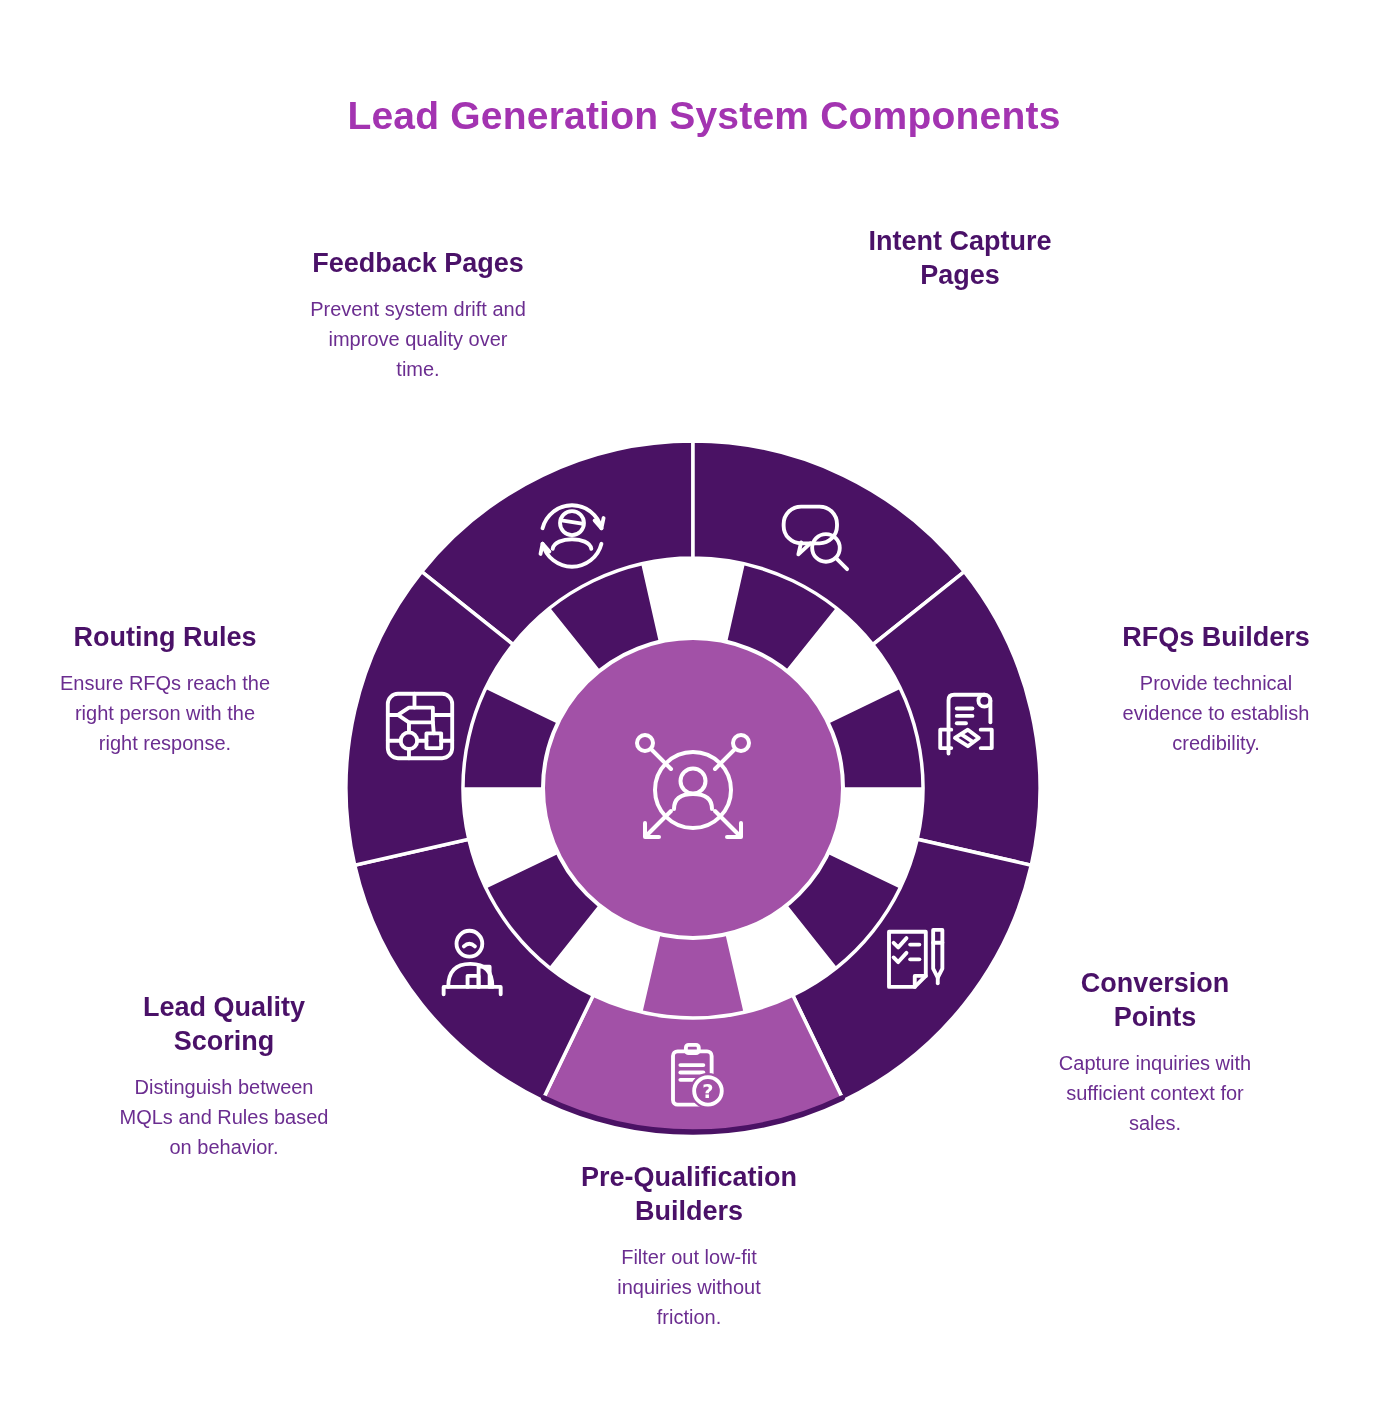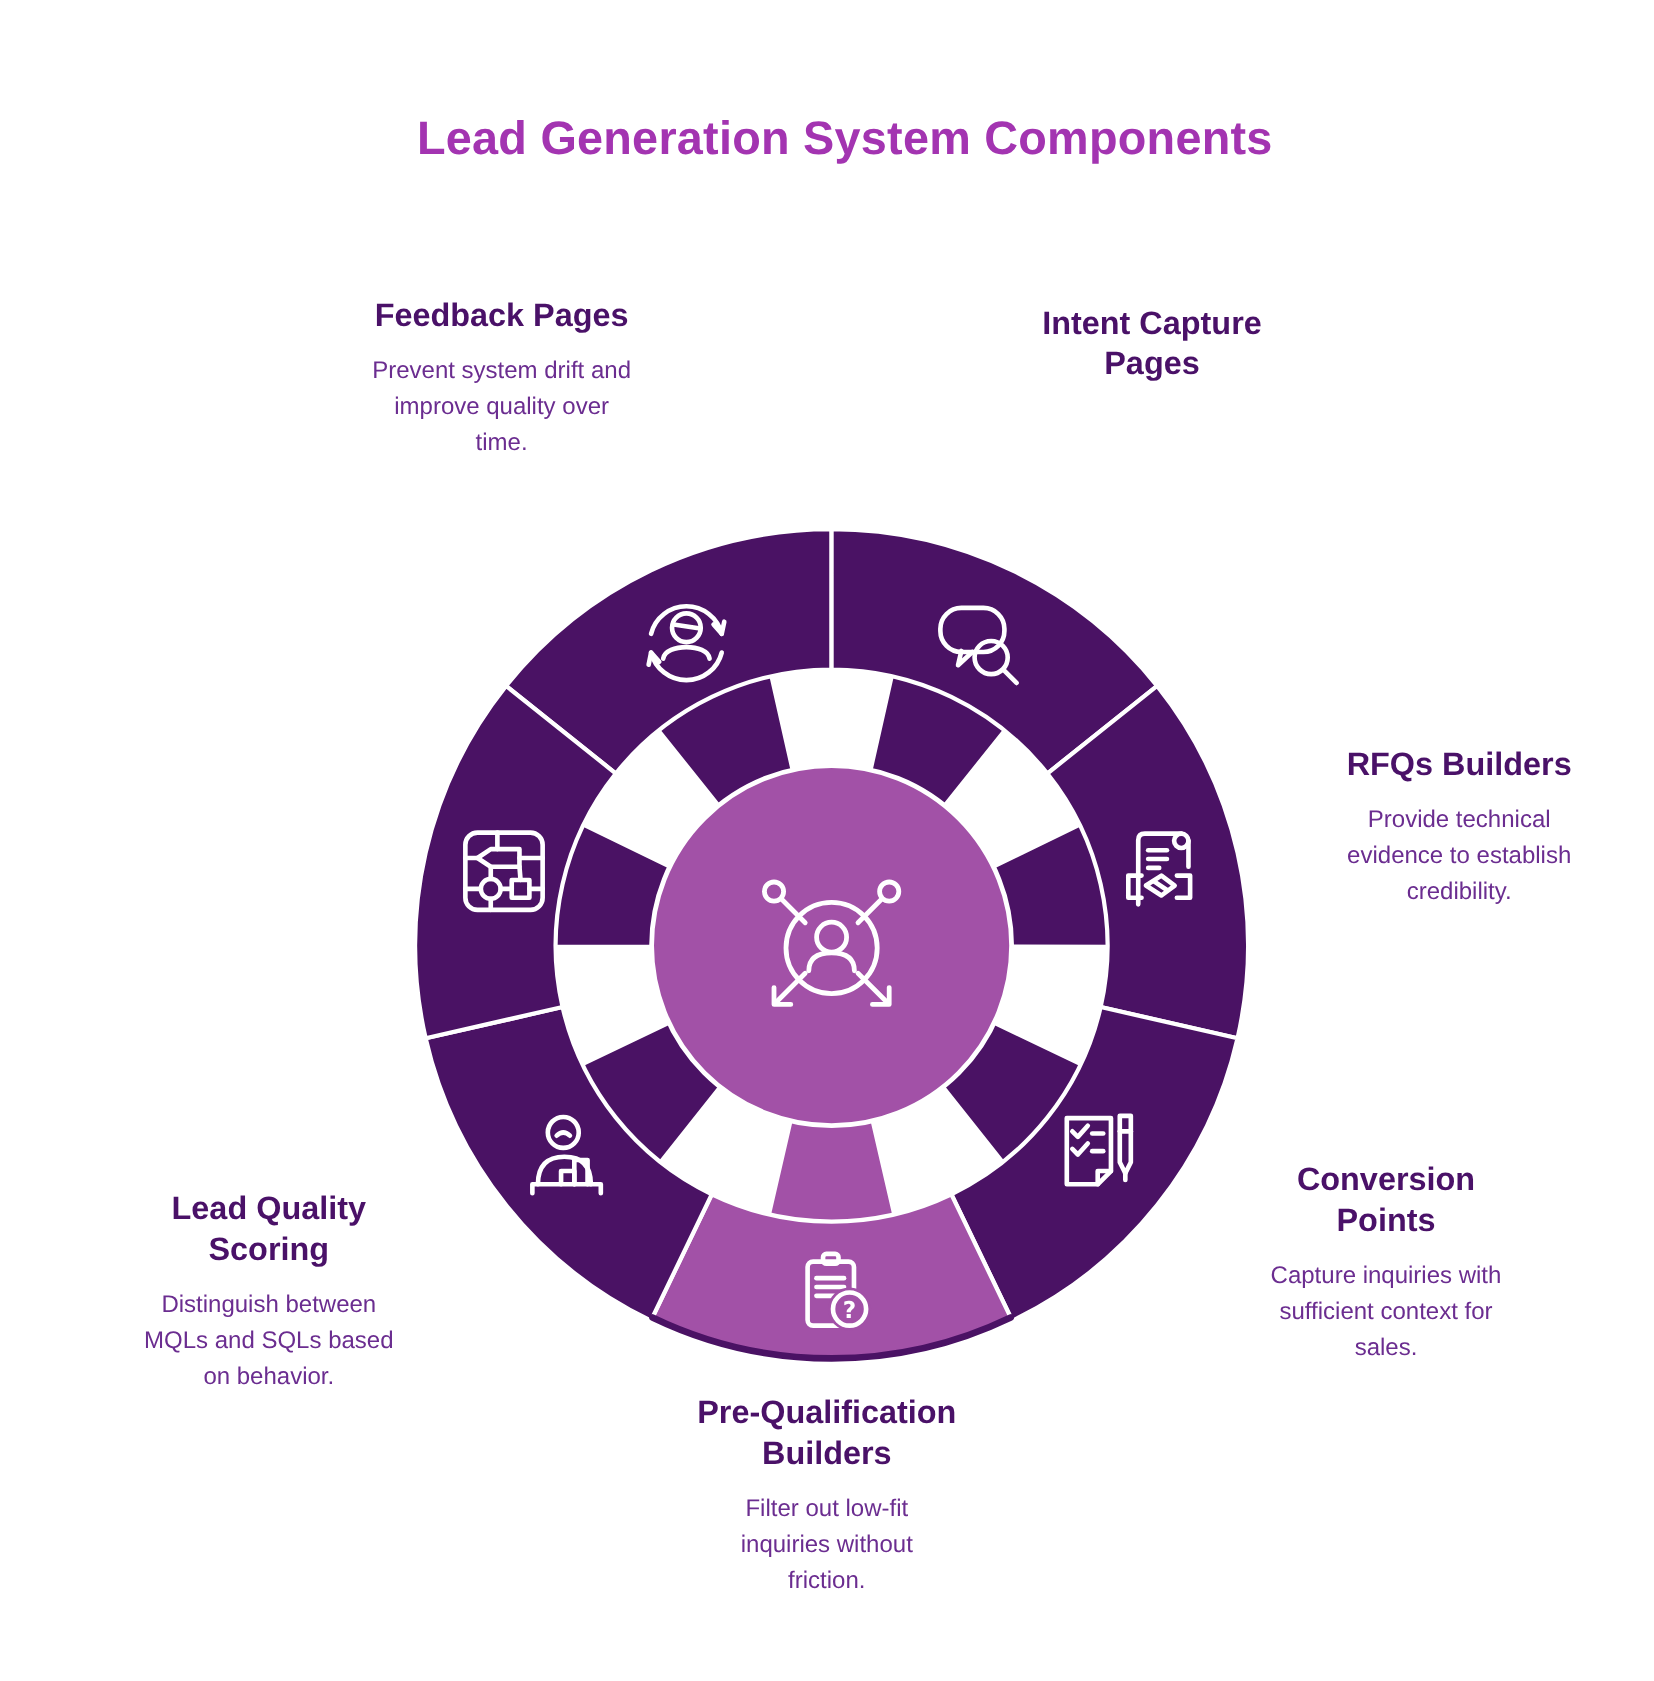--- a/index.html
+++ b/index.html
@@ -15,21 +15,21 @@
   .comp{ position:absolute; text-align:center; }
   .comp-title{
     margin:0; font-size:27px; font-weight:700; color:#4A1168;
     line-height:34px; white-space:pre-line;
   }
   .comp-desc{
     margin:14px 0 0 0; font-size:20px; color:#6B2D90;
     line-height:30px; white-space:pre-line;
   }
   .comp-feedback   { left:248px;  top:246px;  width:340px; }
-  .comp-intent     { left:790px;  top:224px;  width:340px;margin-top:28px; }
+  .comp-intent     { left:790px;  top:224px;  width:340px; }
   .comp-routing    { left:15px;   top:620px;  width:300px; }
   .comp-trust      { left:1066px; top:620px;  width:300px; }
   .comp-lead       { left:64px;   top:990px;  width:320px; }
   .comp-conversion { left:995px;  top:966px;  width:320px; }
   .comp-prequal    { left:519px;  top:1160px; width:340px; }
 
   #wheel-svg{ position:absolute; left:303px; top:398px; }
 
   .icon{ position:absolute; }
   .icon *{
@@ -201,18 +201,24 @@
 Builders</h2>
     <p class="comp-desc">Filter out low-fit
 inquiries without
 friction.</p>
   </div>
 
   <div class="comp comp-lead">
     <h2 class="comp-title">Lead Quality
 Scoring</h2>
     <p class="comp-desc">Distinguish between
-MQLs and SQLs based
+MQLs and Rules based
 on behavior.</p>
   </div>
 
+  <div class="comp comp-routing">
+    <h2 class="comp-title">Routing Rules</h2>
+    <p class="comp-desc">Ensure RFQs reach the
+right person with the
+right response.</p>
+  </div>
 
 </div>
 
 </body></html>

